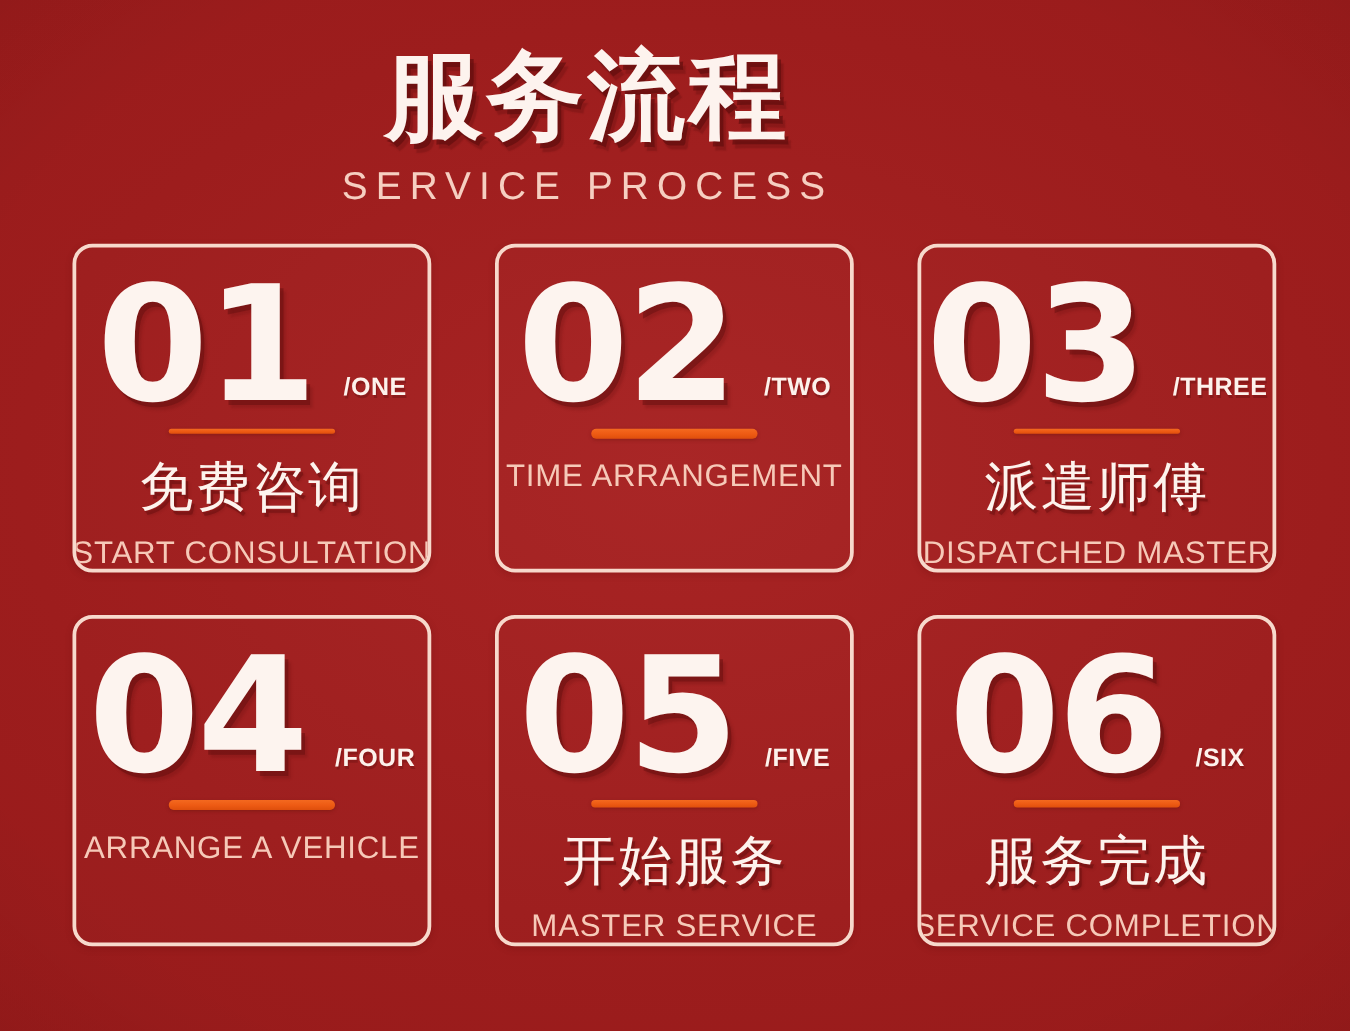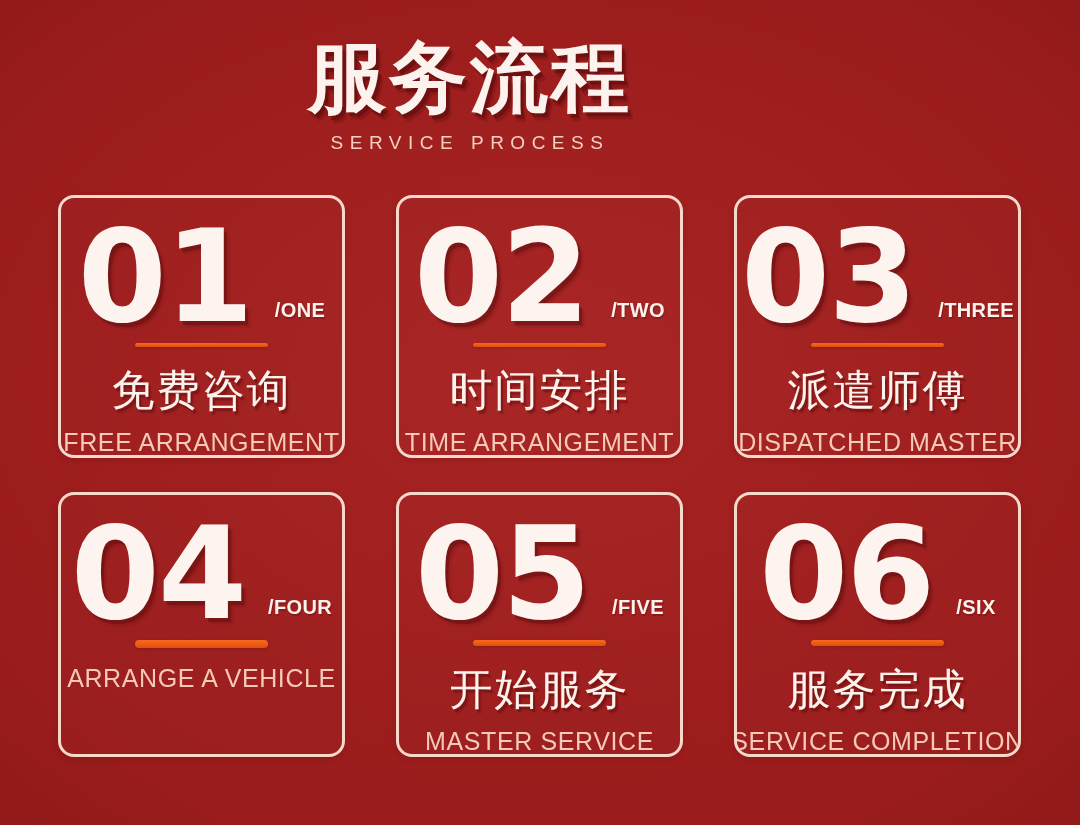--- a/index.html
+++ b/index.html
@@ -54,21 +54,21 @@
     letter-spacing: 3px;
     color: #fdf3ee;
     text-shadow:
        3px 4px 0 rgba(92, 12, 12, 0.60),
        5px 7px 1px rgba(92, 12, 12, 0.30);
     font-family: "DejaVu Sans", "Liberation Sans", sans-serif;
   }
   .subtitle {
     margin: 0;
     padding-top: 17px;
-    font-size: 19px;
+    font-size: 31px;
     line-height: 1;
     font-weight: 400;
     letter-spacing: 6.5px;
     color: #f6cfc1;
     font-family: "Liberation Sans", "DejaVu Sans", sans-serif;
   }
 
   
   .grid {
     position: absolute;
@@ -179,30 +179,29 @@
 
   <div class="grid">
 
     <div class="card">
       <div class="num-row">
         <span class="num">01</span>
         <span class="num-en">/ONE</span>
       </div>
       <div class="divider"></div>
       <div class="cn">免费咨询</div>
-      <div class="en">FREE ARRANGEMENT</div>
+      <div class="en">START CONSULTATION</div>
     </div>
 
     <div class="card">
       <div class="num-row">
         <span class="num">02</span>
         <span class="num-en">/TWO</span>
       </div>
       <div class="divider"></div>
-      <div class="cn">时间安排</div>
       <div class="en">TIME ARRANGEMENT</div>
     </div>
 
     <div class="card">
       <div class="num-row">
         <span class="num">03</span>
         <span class="num-en">/THREE</span>
       </div>
       <div class="divider"></div>
       <div class="cn">派遣师傅</div>

